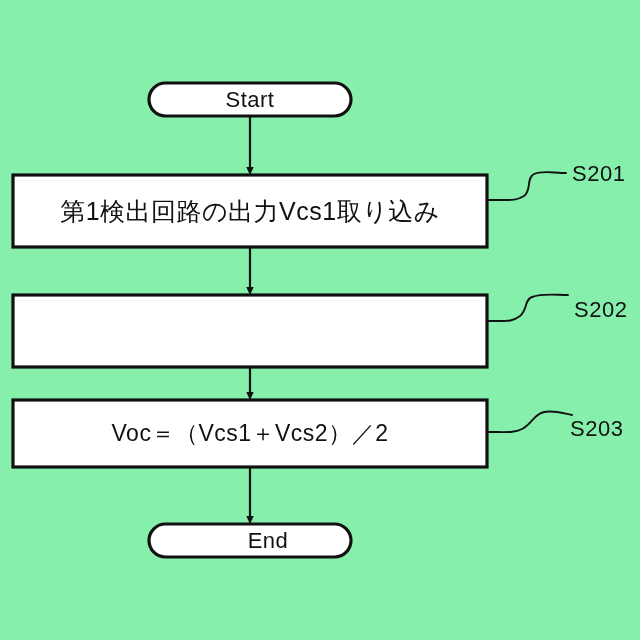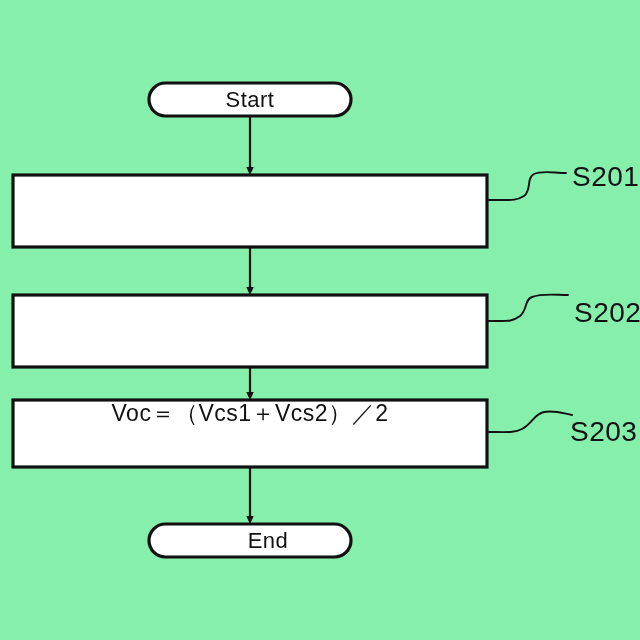--- a/index.html
+++ b/index.html
@@ -40,21 +40,21 @@
   .process-label-jp {
     font-size: 25px;
     letter-spacing: 0.5px;
   }
   .process-label-formula {
     font-size: 23px;
     letter-spacing: 0.5px;
   }
   .step-tag {
     position: absolute;
-    font-size: 28px;
+    font-size: 22px;
     color: #111111;
     white-space: nowrap;
     letter-spacing: 0.5px;
   }
 </style>
 </head>
 <body>
 
 <div id="canvas">
 
@@ -85,23 +85,24 @@
 
     <path d="M 488 200 C 512 200 516 201 524 196 C 532 190 526 178 534 174 C 542 170 554 173 566 173" fill="none" stroke="#111111" stroke-width="1.9" stroke-linecap="round"></path>
 
     <path d="M 488 321 C 508 321 512 322 520 316 C 528 309 524 300 532 297 C 542 293 556 295 568 295" fill="none" stroke="#111111" stroke-width="1.9" stroke-linecap="round"></path>
 
     <path d="M 488 432 C 508 432 514 433 522 429 C 532 424 534 414 544 412 C 554 410 562 413 572 415" fill="none" stroke="#111111" stroke-width="1.9" stroke-linecap="round"></path>
   </svg>
 
   <div class="node-text terminator-label" style="left:149px; top:83px; width:202px; height:33px;">Start</div>
 
+  <div class="node-text process-label-jp" style="left:13px; top:175px; width:474px; height:72px;">第1検出回路の出力Vcs1取り込み</div>
 
 
-  <div class="node-text process-label-formula" style="left:13px; top:380px; width:474px; height:67px;">Voc＝（Vcs1＋Vcs2）／2</div>
+  <div class="node-text process-label-formula" style="left:13px; top:400px; width:474px; height:67px;">Voc＝（Vcs1＋Vcs2）／2</div>
 
   <div class="node-text terminator-label" style="left:149px; top:524px; width:238px; height:33px;">End</div>
 
   <div class="step-tag" style="left:572px; top:161px;">S201</div>
 
   <div class="step-tag" style="left:574px; top:297px;">S202</div>
 
   <div class="step-tag" style="left:570px; top:416px;">S203</div>
 
 </div>

